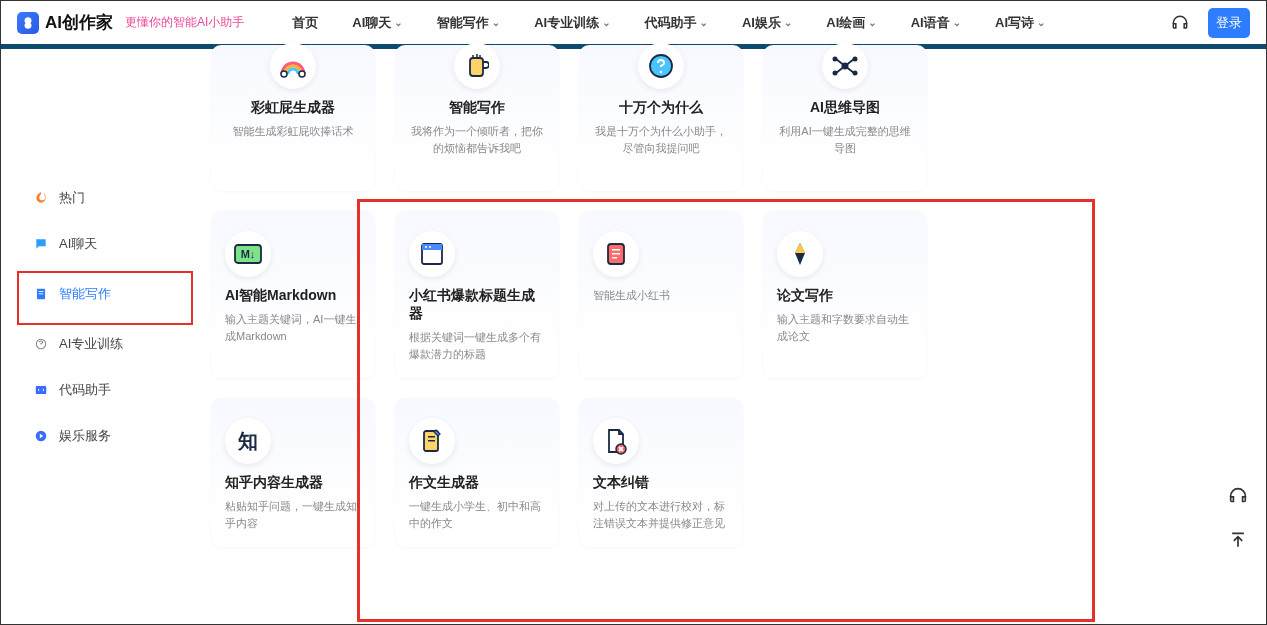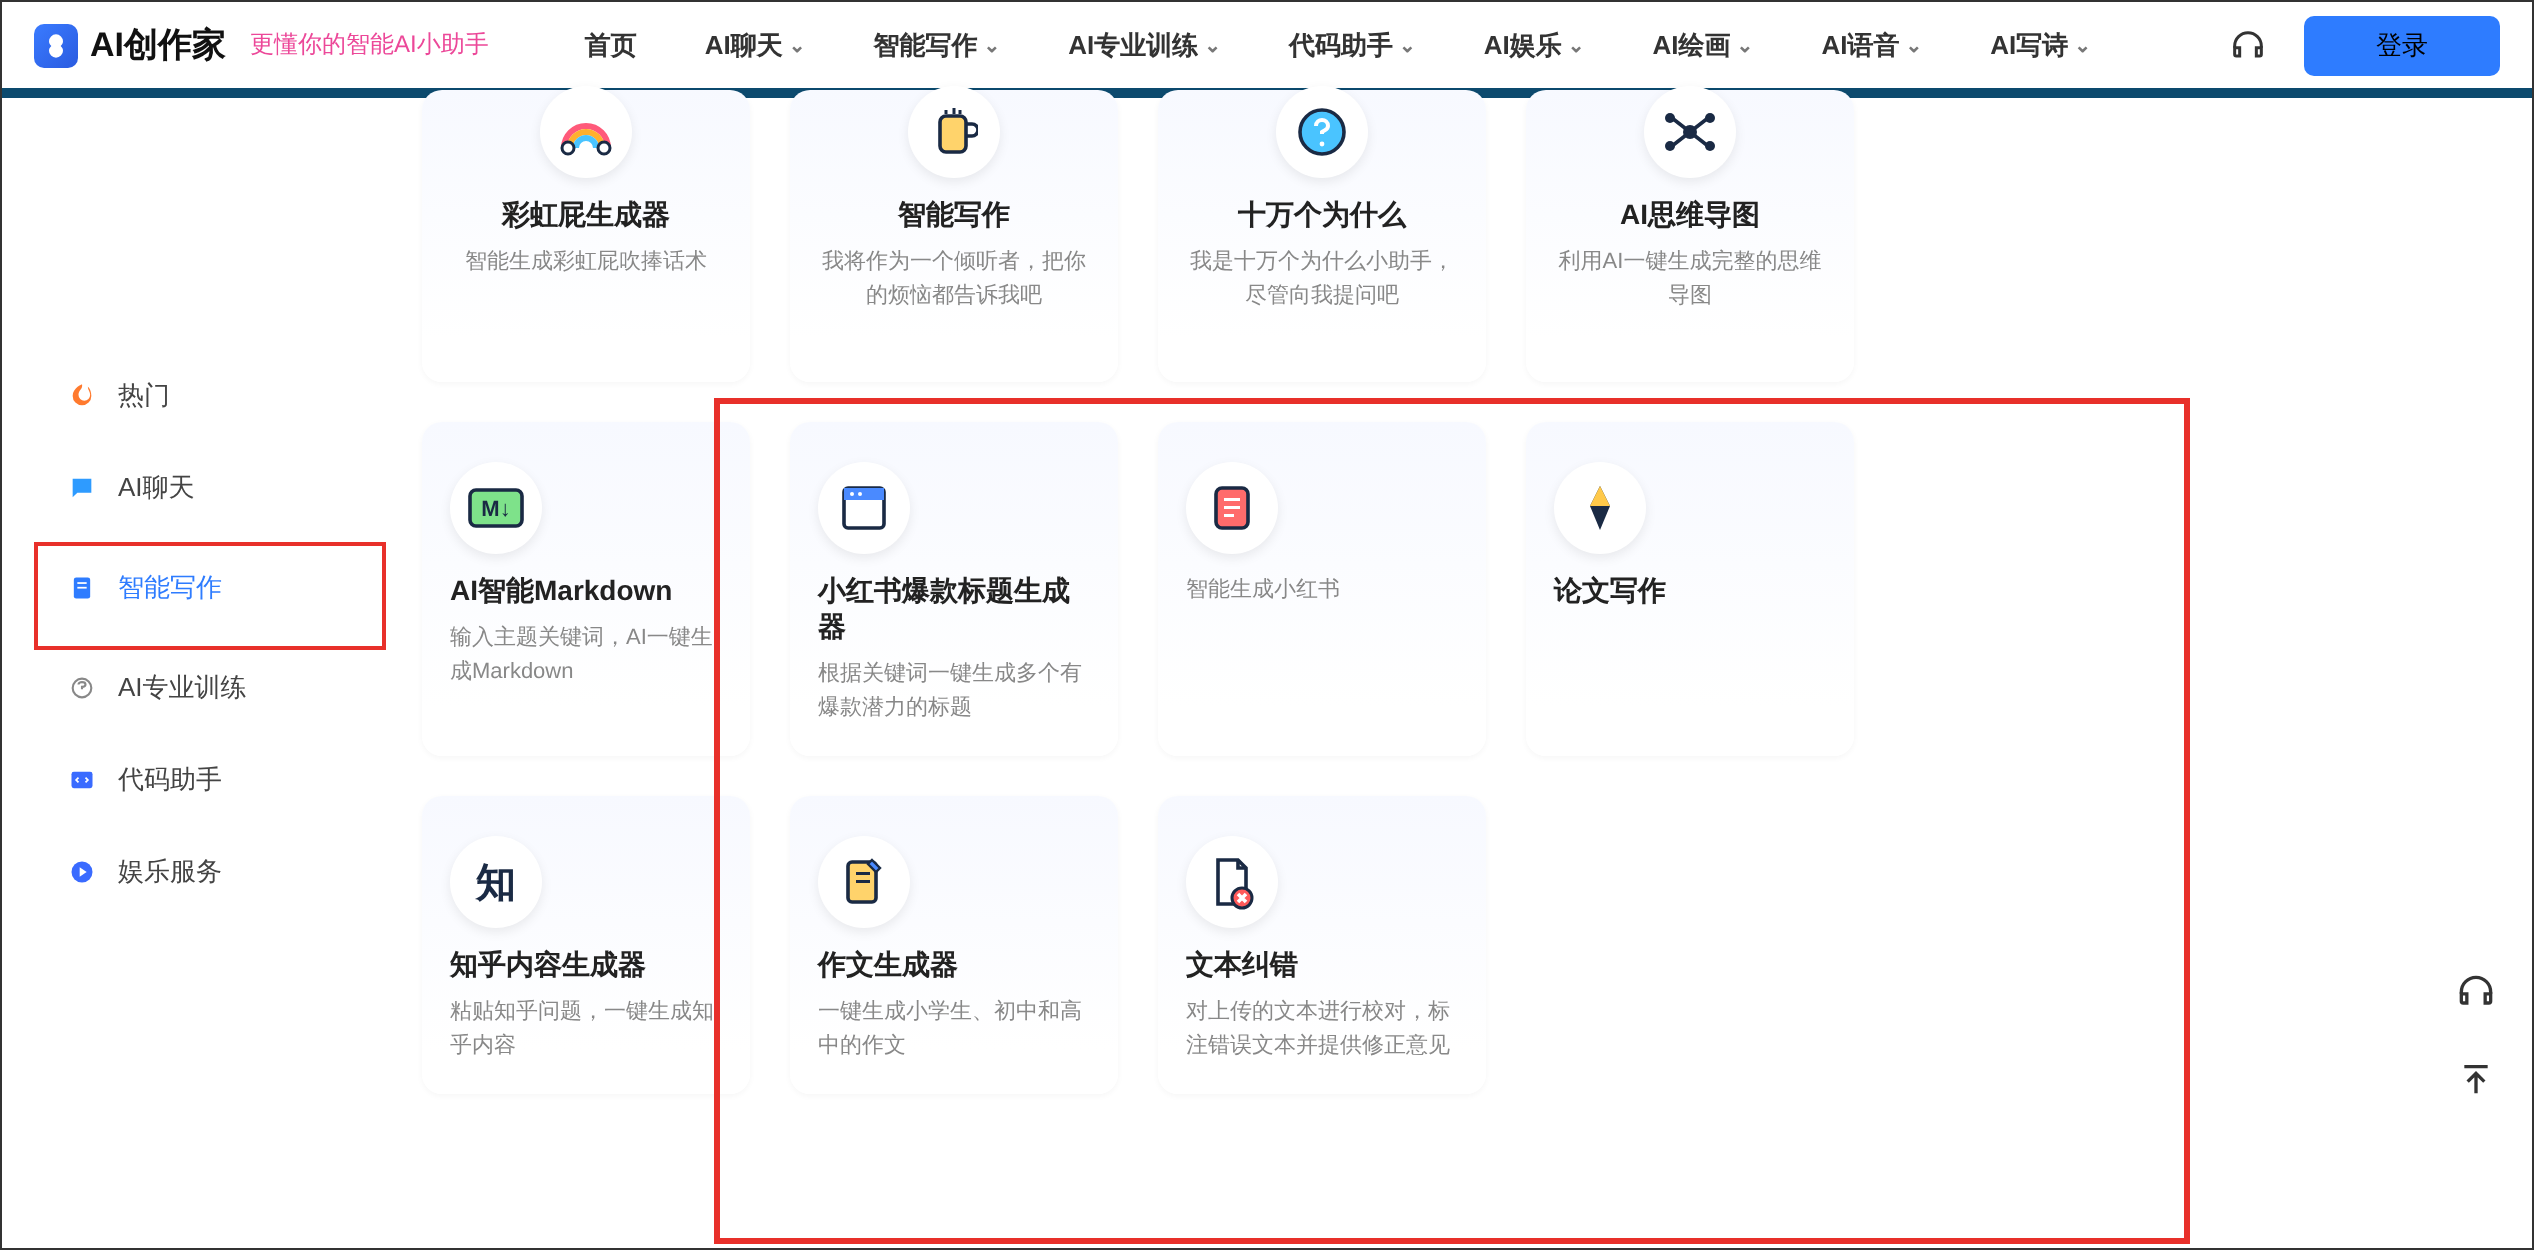--- a/index.html
+++ b/index.html
@@ -7,21 +7,21 @@
 .header { display: flex; align-items: center; height: 48px; padding: 0 16px; border-bottom: 5px solid #0c4a6e; }
 .logo-area { display: flex; align-items: center; gap: 6px; }
 .logo-icon { width: 22px; height: 22px; background: linear-gradient(135deg,#3a7bff,#2a5be0); border-radius: 5px; display:flex; align-items:center; justify-content:center; color:#fff; font-size:13px; font-weight:bold;}
 .logo-text { font-size: 17px; font-weight: 700; color: #111; }
 .tagline { font-size: 12px; color: #ec4899; margin-left: 12px; }
 .nav { display: flex; gap: 34px; margin-left: 48px; flex: 1; font-weight: bold; }
 .nav-item { font-size: 13px; color: #333; display: flex; align-items: center; gap: 3px; cursor: pointer; }
 .chev { font-size: 10px; color: #777; }
 .header-right { display: flex; align-items: center; gap: 18px; }
 .headset-icon { width: 20px; height: 20px; display:flex; align-items:center; justify-content:center; }
-.login-btn { background: #2e7cff; color: #000000; border: none; border-radius: 5px; padding: 6px 36px; font-size: 13px; cursor: pointer; }
+.login-btn { background: #2e7cff; color: #ffffff; border: none; border-radius: 5px; padding: 6px 8px; font-size: 13px; cursor: pointer; }
 
 .main { display: flex; padding: 0; height: calc(100% - 48px); }
 .sidebar { width: 200px; padding: 10px 0 0 30px; }
 .side-item { display: flex; align-items: center; gap: 10px; padding: 10px 12px; font-size: 13px; color: #444; cursor: pointer; border-radius: 4px; margin-bottom: 8px; }
 .side-item.active { color: #2e7cff; }
 .side-highlight { border: 2px solid #e8302a; padding: 2px; margin-left: -4px; margin-right: 8px; }
 .side-ic { width: 16px; height: 16px; display:inline-flex; align-items:center; justify-content:center; font-size:14px;}
 
 .content { flex: 1; padding: 0 30px 0 10px; overflow: visible; }
 .row { display: flex; gap: 20px; margin-bottom: 20px; }
@@ -252,20 +252,21 @@
           <div class="card-desc">智能生成小红书</div>
         </div>
         <div class="card">
           <div class="card-icon">
             <svg width="24" height="28" viewBox="0 0 24 28">
               <path d="M12 3l5 10-5 12-5-12z" fill="#1a2a44"></path>
               <path d="M12 3l5 10H7z" fill="#ffc94a"></path>
             </svg>
           </div>
           <div class="card-title">论文写作</div>
+          <div class="card-desc">输入主题和字数要求自动生成论文</div>
         </div>
       </div>
     <div class="row" id="row-bot">
         <div class="card">
           <div class="card-icon">
             <svg width="26" height="26" viewBox="0 0 26 26">
               <text x="13" y="20" text-anchor="middle" font-size="20" font-weight="bold" fill="#1a2a44">知</text>
             </svg>
           </div>
           <div class="card-title">知乎内容生成器</div>

